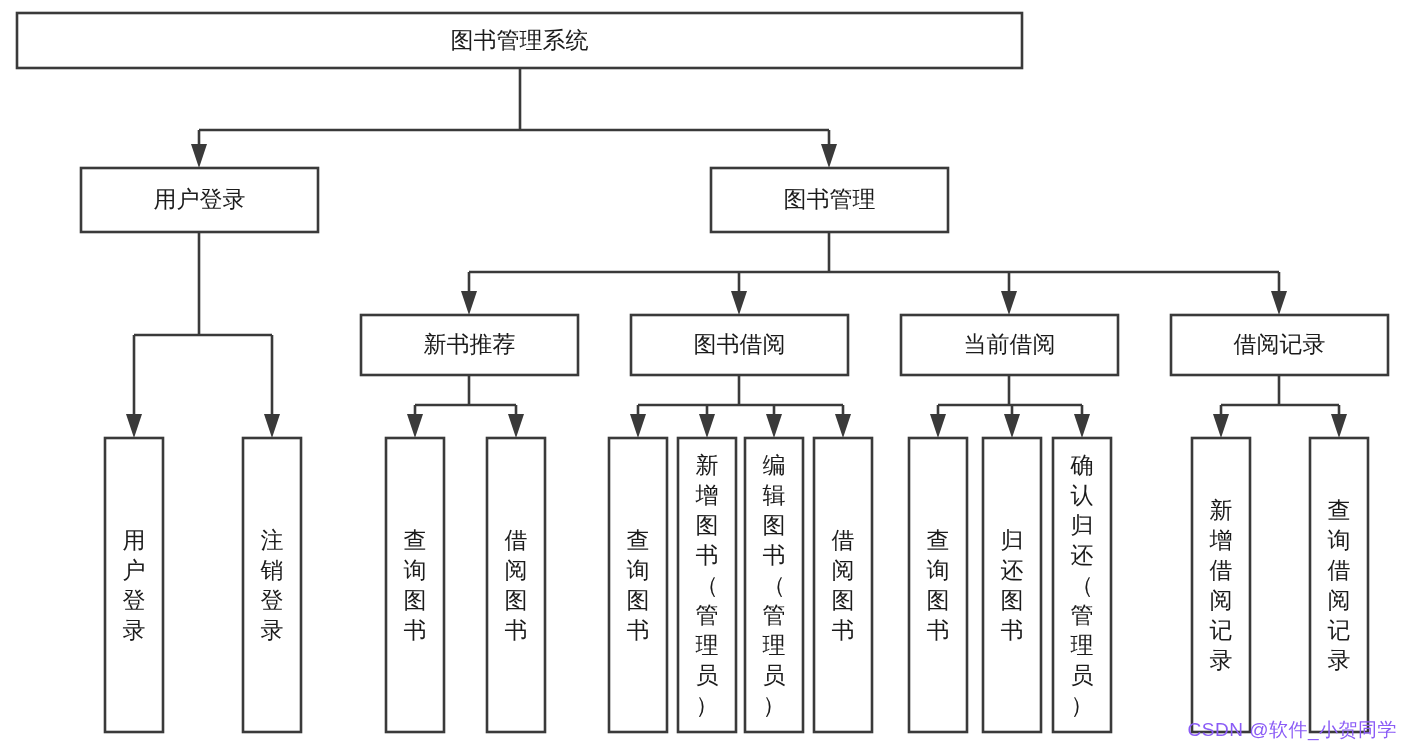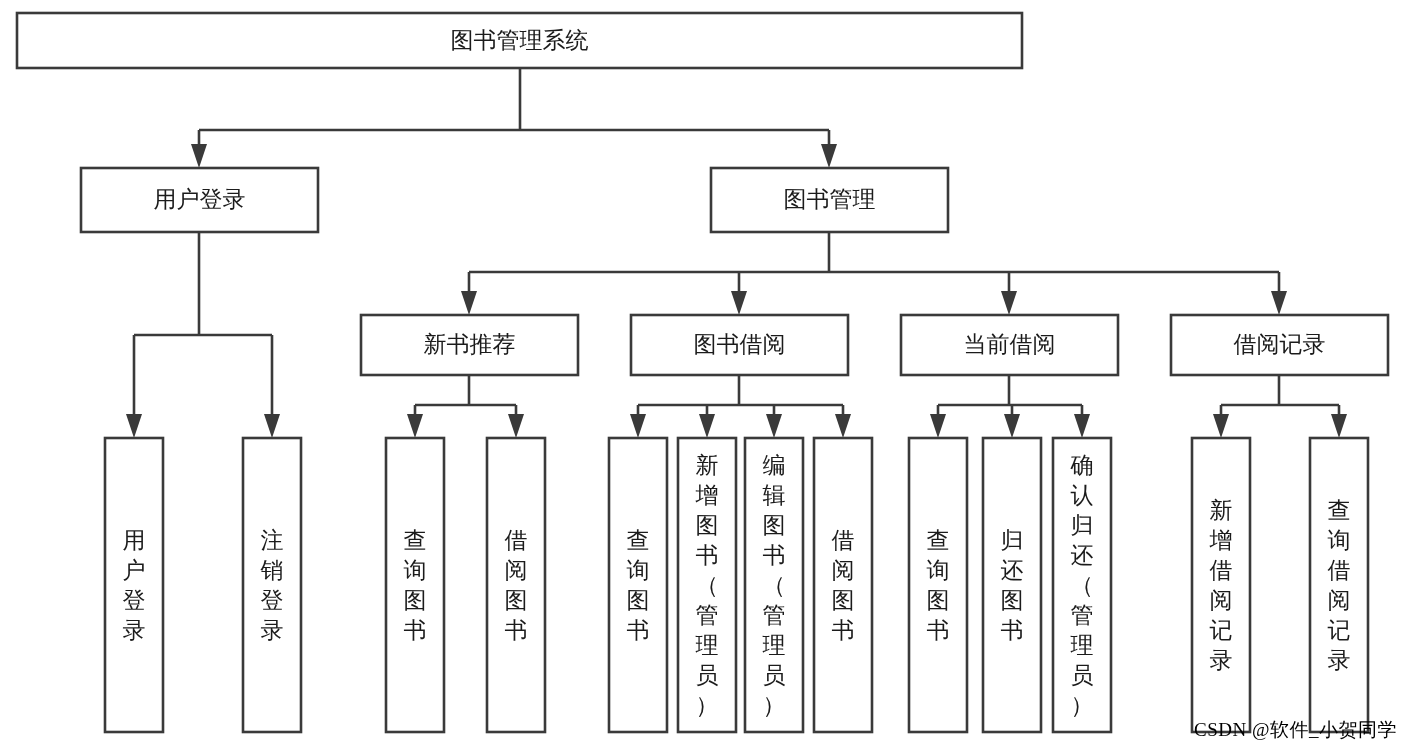--- a/index.html
+++ b/index.html
@@ -51,23 +51,23 @@
   .node-label-vertical {
     fill: #1b1b1b;
     font-family: "Liberation Sans", "DejaVu Sans", sans-serif;
     font-size: 23px;
     text-anchor: middle;
   }
   .watermark {
     position: absolute;
     right: 8px;
     bottom: 4px;
-    font-family: Liberation Serif, serif;
+    font-family: Liberation Sans, sans-serif;
     font-size: 19px;
-    color: #000000;
+    color: #8b5cf6;
     letter-spacing: 0.5px;
     white-space: nowrap;
     user-select: none;
   }
 </style>
 </head>
 <body>
 
 <div id="diagram-root">
   <svg id="tree-svg" viewBox="0 0 1405 747">

